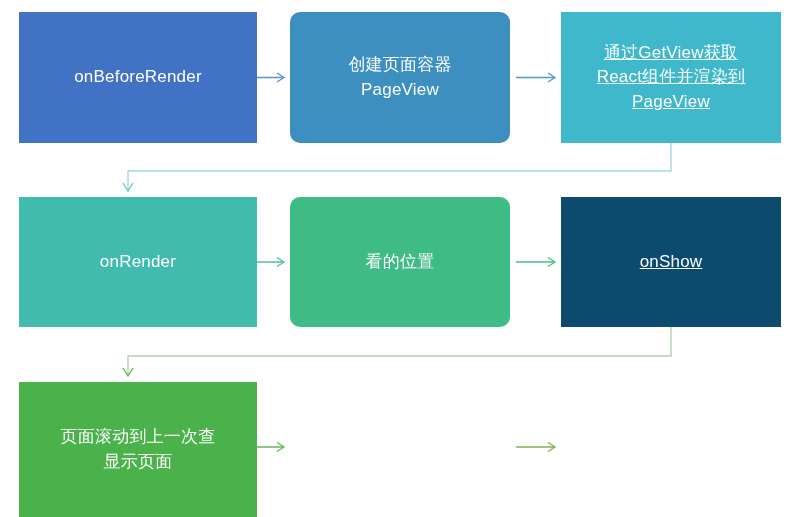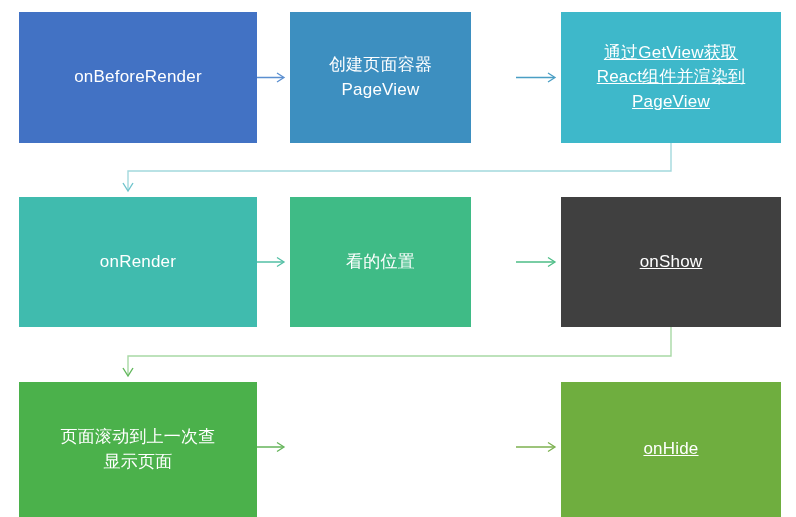--- a/index.html
+++ b/index.html
@@ -27,21 +27,21 @@
     font-size: 17px;
     line-height: 1.45;
     letter-spacing: 0.2px;
     box-sizing: border-box;
     padding: 4px 8px;
     white-space: pre-line;
     user-select: none;
   }
   
   .col-1 { left: 19px;  width: 238px; }
-  .col-2 { left: 290px; width: 181px; }
+  .col-2 { left: 290px; width: 220px; border-radius: 10px; }
   .col-3 { left: 561px; width: 220px; text-decoration: underline; }
 
   .row-1 { top: 12px;  height: 131px; }
   .row-2 { top: 197px; height: 130px; }
   .row-3 { top: 382px; height: 135px; }
 
   svg.links {
     position: absolute;
     left: 0;
     top: 0;
@@ -115,27 +115,24 @@
   </div>
 
   <div class="node row-2 col-1" style="background:#40bbae">
     <span>onRender</span>
   </div>
 
   <div class="node row-2 col-2" style="background:#3fbb86">
     <span>看的位置</span>
   </div>
 
-  <div class="node row-2 col-3" style="background:#404040">
+  <div class="node row-2 col-3" style="background:#0c4a6e">
     <span>onShow</span>
   </div>
 
   <div class="node row-3 col-1" style="background:#4bb14b">
     <span>页面滚动到上一次查
 显示页面</span>
   </div>
 
 
-  <div class="node row-3 col-3" style="background:#6fae3f">
-    <span>onHide</span>
-  </div>
 
 </div>
 
 </body></html>

